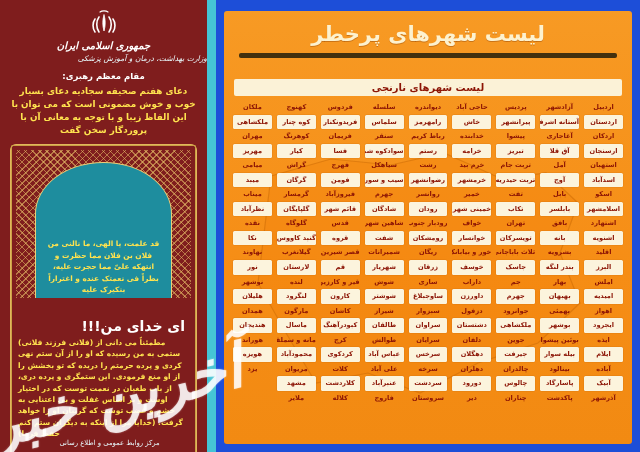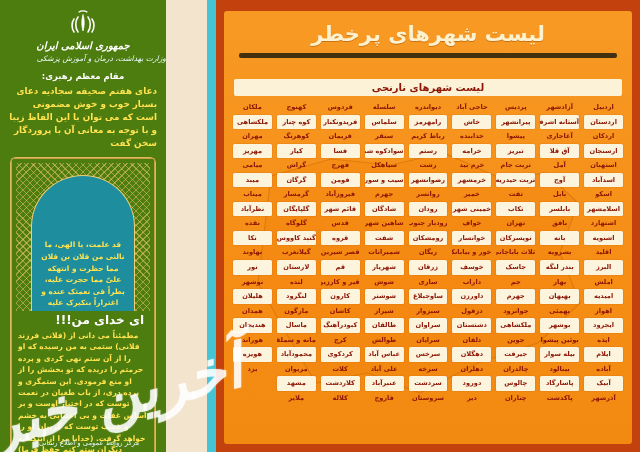--- a/index.html
+++ b/index.html
@@ -1,53 +1,53 @@
 <!DOCTYPE html>
 <html lang="fa" dir="rtl"><head>
 <meta charset="utf-8">
 <style>
   html,body{margin:0;padding:0;background:#ddd;}
   *{box-sizing:border-box;font-family:"DejaVu Sans",sans-serif;}
   .stage{position:relative;width:640px;height:452px;background:#f2e4cd;overflow:hidden;direction:rtl;margin:0 auto;}
 
   
-  .left-page{position:absolute;right:0;top:0;width:424px;height:452px;background:#c2410c;}
+  .left-page{position:absolute;right:0;top:0;width:424px;height:452px;background:#1d4ed8;}
   .orange-box{position:absolute;right:8px;top:11px;width:408px;height:433px;
     background:linear-gradient(180deg,#f79a24 0%,#f68d15 60%,#f28a12 100%);border-radius:3px;overflow:hidden;}
   .page-title{padding-top:11px;text-align:center;font-size:21px;font-weight:bold;color:#fdf2cf;
     text-shadow:0 1px 0 rgba(120,50,0,.35);}
   .title-rule{margin:7px 15px 0;height:5px;background:#42300e;border-radius:2px;}
   .subheader{margin:21px 10px 0;background:#fbf2d7;color:#8c1405;font-weight:bold;font-size:10px;
     text-align:center;padding:3px 11px;border-radius:2px;}
   .map-layer{position:absolute;right:8px;top:120px;width:408px;height:310px;z-index:1;pointer-events:none;}
   .city-grid{position:relative;z-index:2;margin:4px 9px 0;display:grid;
     grid-template-columns:repeat(9,1fr);grid-auto-rows:14.55px;column-gap:5px;direction:rtl;}
   .cell{font-size:6.6px;font-weight:bold;color:#8c1405;text-align:center;line-height:14.55px;
     white-space:nowrap;overflow:hidden;border-radius:1.5px;}
   .cell.lit{background:#fcf4dd;box-shadow:0 0 0 .5px rgba(180,90,10,.25);}
 
   
   .divider-strip{position:absolute;left:207px;top:0;width:9px;height:452px;background:#45c4d5;}
-  .right-page{position:absolute;left:0;top:0;width:166px;height:452px;background:#4d7c0f;overflow:hidden;}
+  .right-page{position:absolute;left:0;top:0;width:207px;height:452px;background:#7f1d1d;overflow:hidden;}
   .emblem{display:block;margin:8px auto 0;}
   .gov-line1{margin-top:2px;text-align:center;color:#ffffff;font-size:10px;font-weight:bold;font-style:italic;}
   .gov-line2{margin-top:3px;text-align:right;color:#eafcff;font-size:7.6px;font-style:italic;}
   .leader-label{margin-top:8px;text-align:center;color:#ffffff;font-weight:bold;font-size:8.5px;}
-  .leader-quote{margin:4px 9px 0;text-align:right;color:#ffe34f;font-weight:bold;font-size:8.8px;line-height:13px;}
+  .leader-quote{margin:4px 9px 0;text-align:center;color:#ffe34f;font-weight:bold;font-size:8.8px;line-height:13px;}
   .frame{margin:7px 10px 0;border:1px solid #e2b65c;padding:0;border-radius:6px;}
   .frame-inner{border:1px solid #caa045;padding:4px 4px 5px;border-radius:1px;}
   .lattice{position:relative;height:148px;overflow:hidden;
     background:
       repeating-linear-gradient(45deg,rgba(233,196,106,.55) 0 1px,rgba(0,0,0,0) 1px 5px),
       repeating-linear-gradient(-45deg,rgba(233,196,106,.55) 0 1px,rgba(0,0,0,0) 1px 5px);}
   .arch{position:absolute;left:11%;right:11%;top:12px;bottom:0;background:#1e8d9e;
     border:1.5px solid #ecce78;border-bottom:none;border-radius:50% 50% 0 0/38% 38% 0 0;
     display:flex;align-items:flex-end;justify-content:center;padding:16px 7px 2px;}
   .arabic-text{color:#ffe34f;font-weight:bold;font-size:7.4px;line-height:11.6px;text-align:center;}
-  .address-heading{margin-top:2px;color:#ffffff;font-weight:bold;font-size:12px;text-align:right;padding-right:6px;}
+  .address-heading{margin-top:20px;color:#ffffff;font-weight:bold;font-size:14px;text-align:right;padding-right:6px;}
   .dua-paragraph{margin:3px 2px 0;color:#ffe34f;font-weight:bold;font-size:7.5px;line-height:11.4px;text-align:left;}
   .citation{margin-top:12px;color:#f2feff;font-size:7px;text-align:center;}
   .panel-footer{position:absolute;bottom:5px;left:12px;right:0;text-align:center;color:#e8fbff;font-size:6.8px;}
 
   
   .watermark{position:absolute;left:-14px;bottom:26px;z-index:9;pointer-events:none;
     color:rgba(255,255,255,.82);font-size:60px;font-weight:bold;font-style:italic;line-height:1;
     transform:rotate(-14deg);text-shadow:0 0 2px rgba(255,255,255,.4);white-space:nowrap;}
 </style>
 </head>

